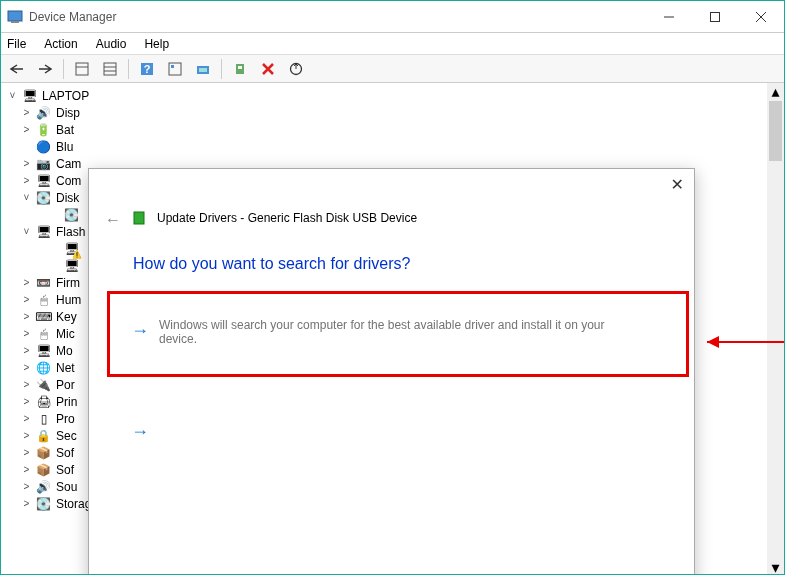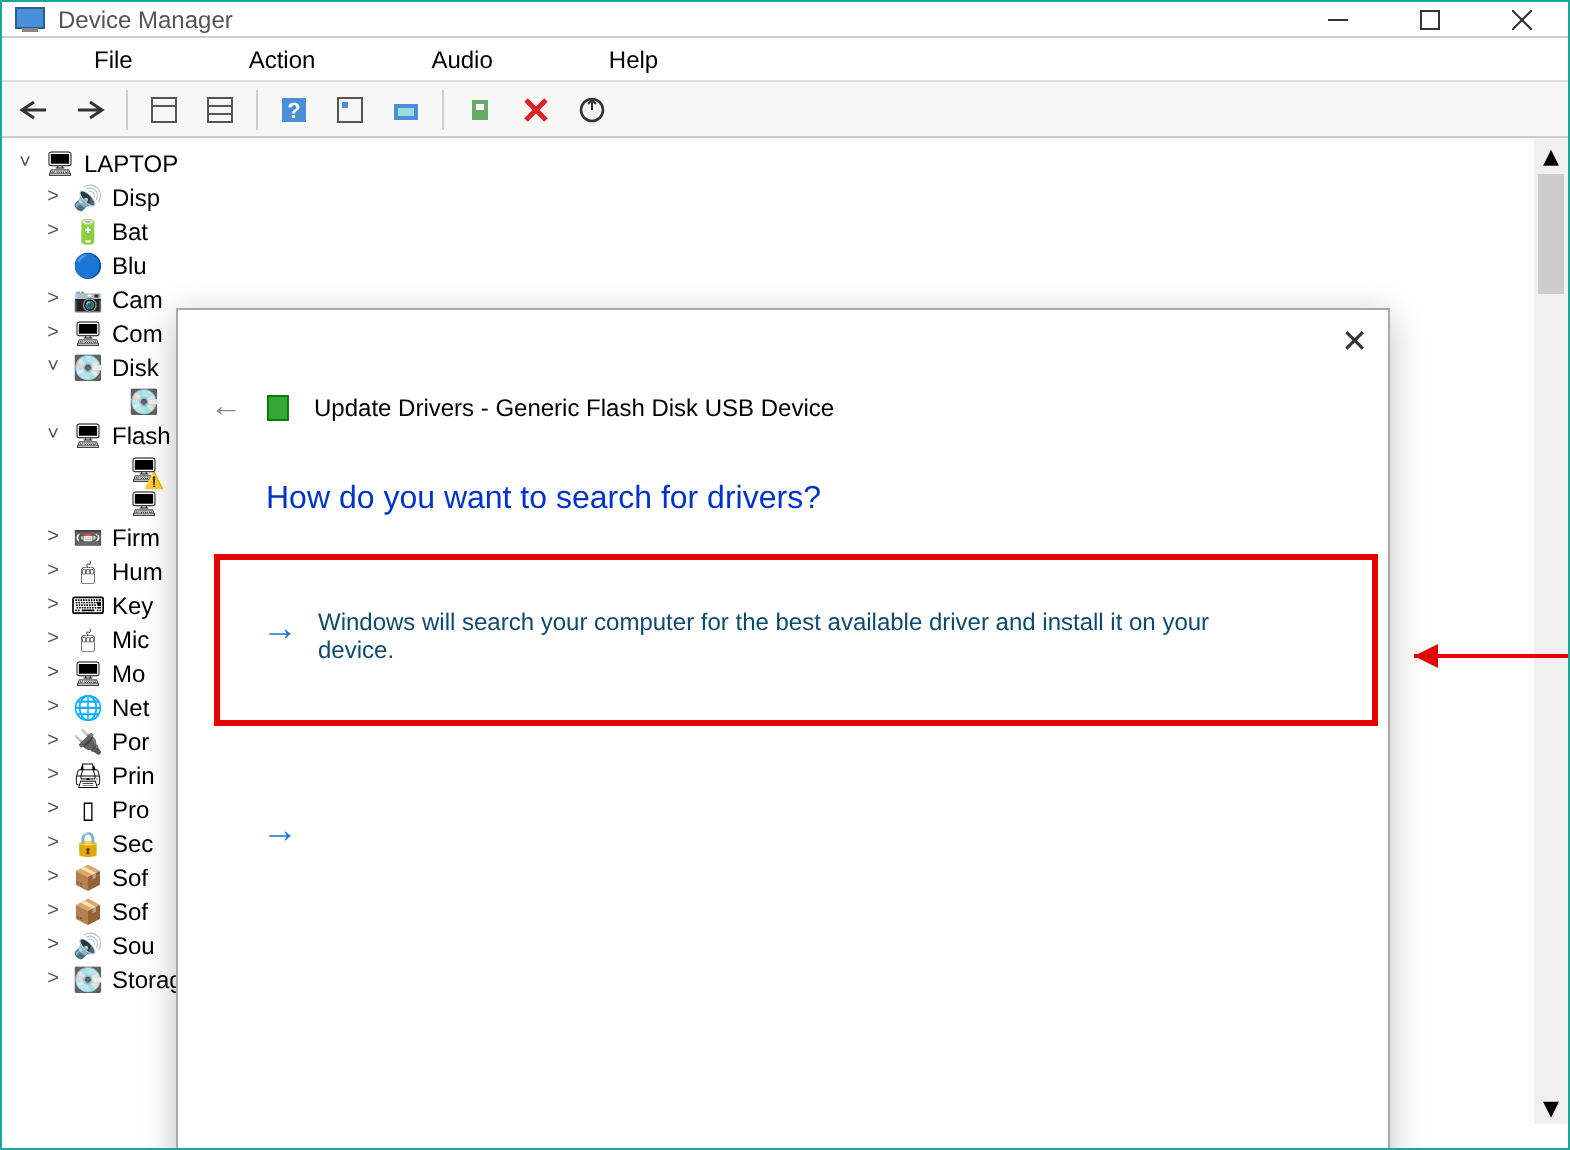--- a/index.html
+++ b/index.html
@@ -1,26 +1,26 @@
 <!DOCTYPE html>
 <html><head>
 <meta charset="utf-8">
 <style>
   * { box-sizing: border-box; margin: 0; padding: 0; font-family: "Segoe UI", Tahoma, sans-serif; }
   body { background: #fff; width: 785px; height: 575px; position: relative; overflow: hidden; border: 1px solid #1aa89a; }
 
   
-  .titlebar { height: 18px; display: flex; align-items: center; border-bottom: 1px solid #ccc; }
+  .titlebar { height: 32px; display: flex; align-items: center; border-bottom: 1px solid #ccc; }
   .titlebar-icon { width: 16px; height: 16px; margin: 0 6px; }
   .titlebar-title { font-size: 12px; color: #555; flex: 1; }
   .win-btn { width: 46px; height: 30px; display: flex; align-items: center; justify-content: center; color: #555; }
 
   
   .menubar { height: 22px; display: flex; align-items: center; padding: 0 6px; gap: 18px; font-size: 12px; color: #000; border-bottom: 1px solid #ddd; }
-  .menubar span { cursor: default; margin-left: 40px; }
+  .menubar span { cursor: default; }
 
   
   .toolbar { height: 28px; display: flex; align-items: center; padding: 0 4px; gap: 4px; border-bottom: 1px solid #ccc; background: #f7f7f7; }
   .tool-btn { width: 24px; height: 22px; display: flex; align-items: center; justify-content: center; border: 1px solid transparent; }
   .tool-sep { width: 1px; height: 20px; background: #ccc; margin: 0 2px; }
 
   
   .body { position: relative; height: calc(100% - 80px); display: flex; }
   .tree { width: 100%; padding: 4px 0 4px 6px; font-size: 12px; color: #000; overflow: hidden; }
   .tree-row { display: flex; align-items: center; height: 17px; gap: 4px; white-space: nowrap; }
@@ -36,21 +36,21 @@
   
   .dialog { position: absolute; left: 87px; top: 85px; width: 607px; height: 450px; background: #fff; border: 1px solid #aaa; box-shadow: 0 4px 16px rgba(0,0,0,0.25); }
   .dlg-close { position: absolute; top: 6px; right: 10px; font-size: 16px; color: #333; }
   .dlg-hdr { position: absolute; top: 40px; left: 16px; display: flex; align-items: center; gap: 10px; font-size: 12px; }
   .dlg-hdr .back { color: #888; font-size: 16px; }
   .dlg-heading { position: absolute; top: 86px; left: 44px; font-size: 16px; color: #0033cc; font-weight: 400; }
   .redbox { position: absolute; top: 122px; left: 18px; width: 582px; height: 86px; border: 3px solid #e80000; }
   .opt { position: absolute; left: 42px; display: flex; align-items: flex-start; gap: 10px; }
   .opt .arr { color: #1a75d1; font-size: 18px; margin-top: 2px; }
   .opt .title { font-size: 15px; color: #1a75d1; }
-  .opt .sub { font-size: 12px; color: #0c4a6e; max-width: 470px; margin-top: 2px; }
+  .opt .sub { font-size: 12px; color: #737373; max-width: 470px; margin-top: 2px; }
   .opt1 { top: 147px; }
   .opt2 { top: 248px; }
 
   .red-arrow { position: absolute; top: 165px; left: 608px; }
 </style>
 </head>
 <body>
 
 <div class="titlebar">
   <svg class="titlebar-icon" viewBox="0 0 16 16">

